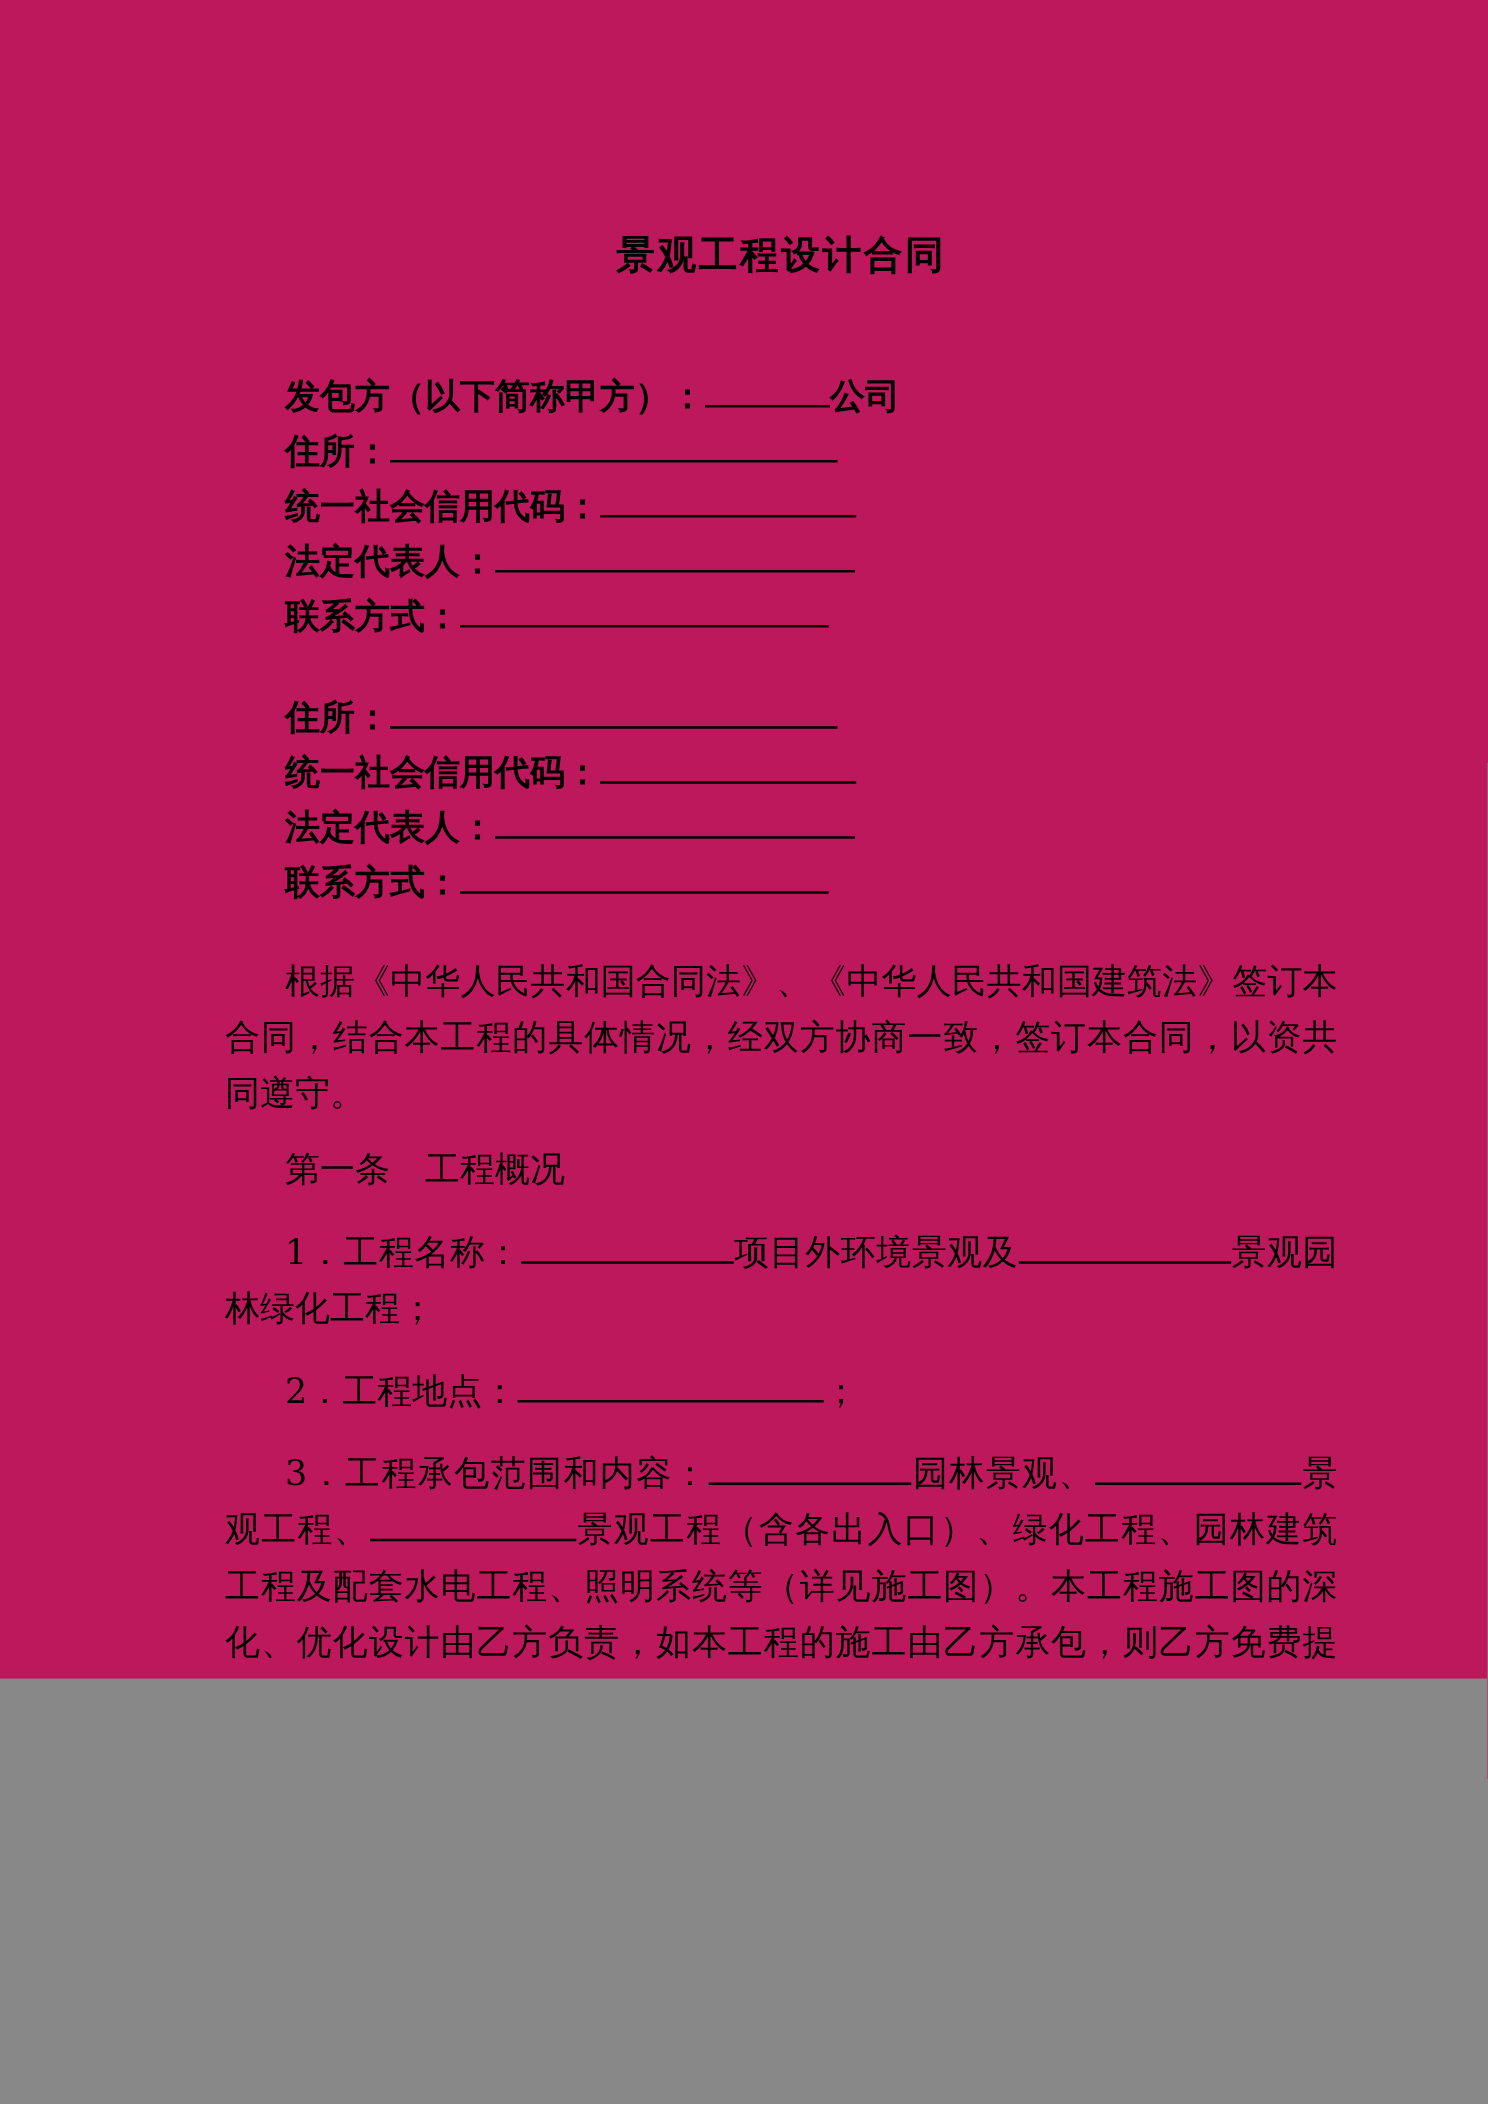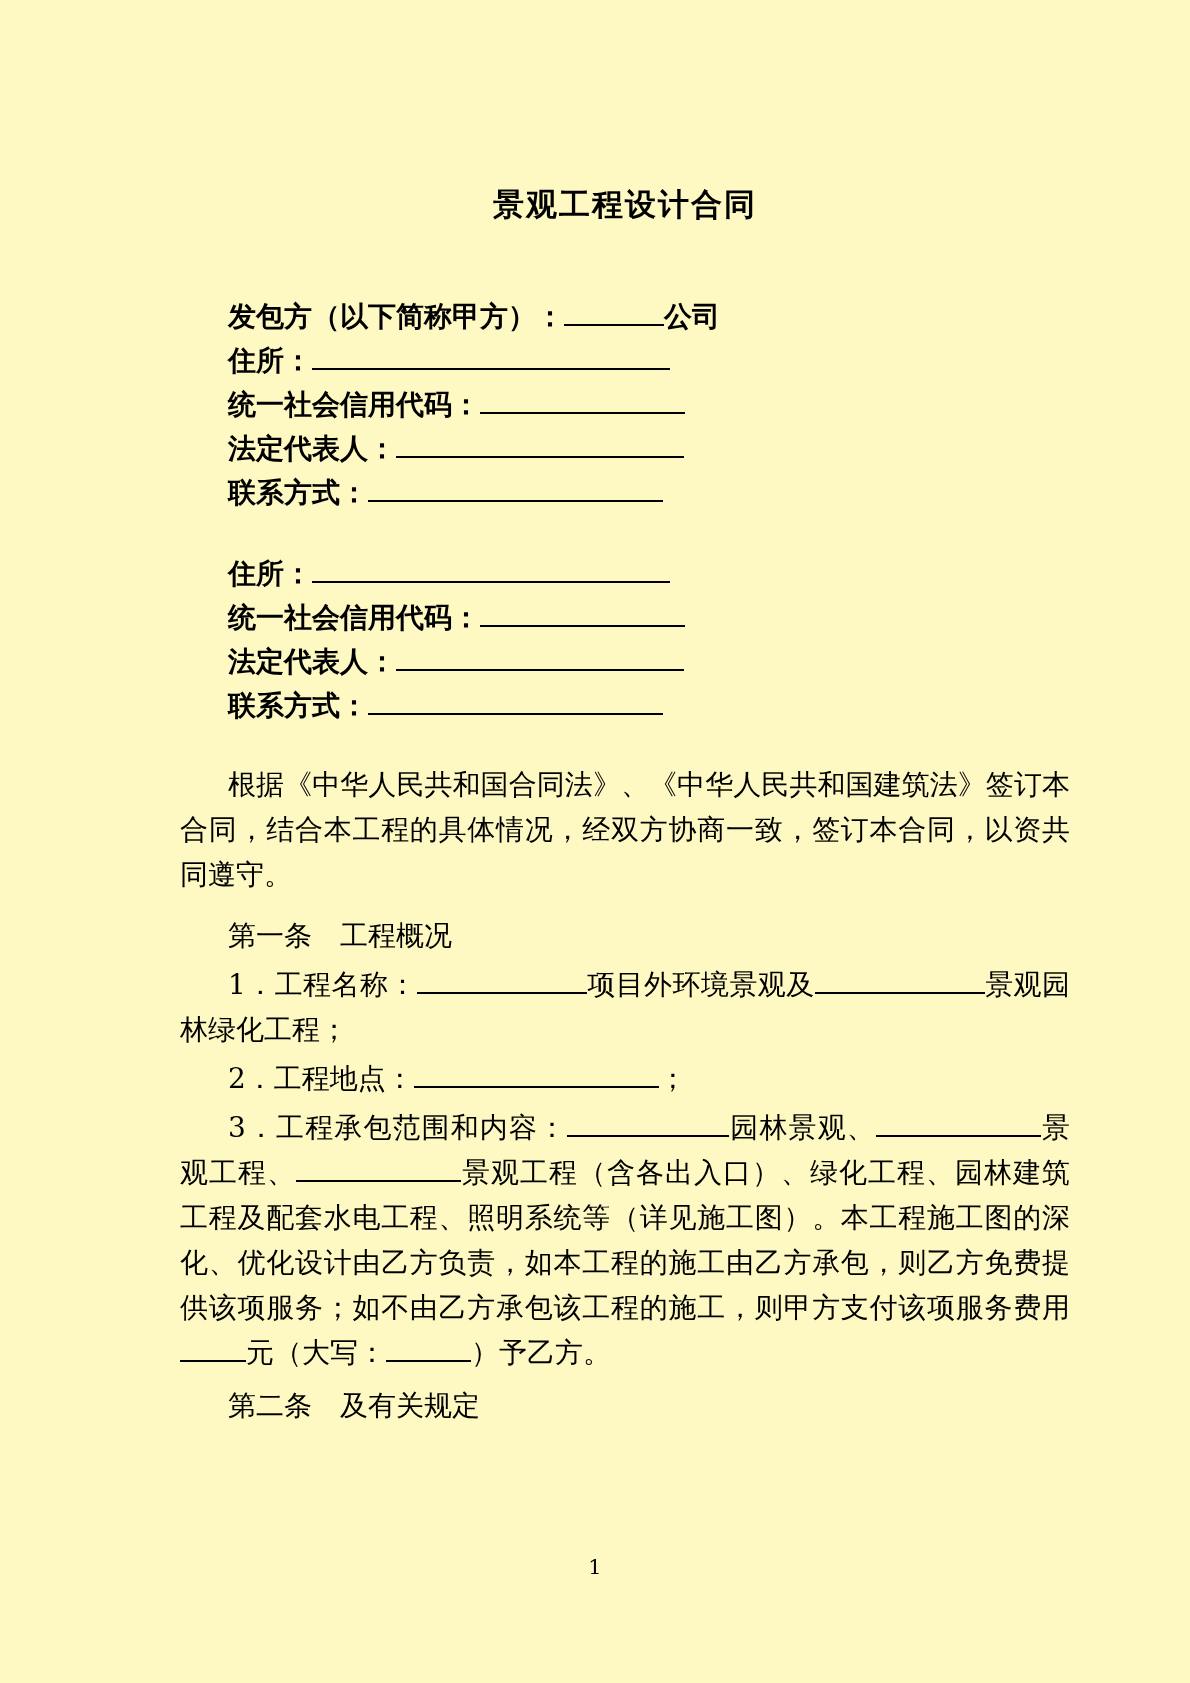--- a/index.html
+++ b/index.html
@@ -3,23 +3,23 @@
 <meta charset="utf-8">
 <style>
   html, body {
     margin: 0;
     padding: 0;
     background: #888;
   }
   .page {
     position: relative;
     width: 1190px;
-    height: 1683px;
+    height: 1343px;
     margin: 0 auto;
-    background: #fef9c3;
+    background: #be185d;
     color: #000000;
     font-family: "DejaVu Serif", "Liberation Serif", serif;
     font-size: 28px;
     overflow: hidden;
   }
   .content {
     position: absolute;
     left: 180px;
     top: 0;
     width: 890px;
@@ -47,21 +47,21 @@
   .field-line {
     line-height: 44px;
     text-indent: 48px;
     white-space: nowrap;
     font-weight: bold;
   }
   .party-a { margin-top: 68px; }
   .party-b { margin-top: 37px; }
   .preamble { margin-top: 34px; }
   .article-heading { margin-top: 16px; }
-  .item { margin-top: 4px; }
+  .item { margin-top: 21px; }
   .article-heading-2 { margin-top: 8px; }
   .blank {
     display: inline-block;
     height: 0.95em;
     border-bottom: 2px solid #000;
     vertical-align: baseline;
   }
   .page-number {
     position: absolute;
     left: 0;

